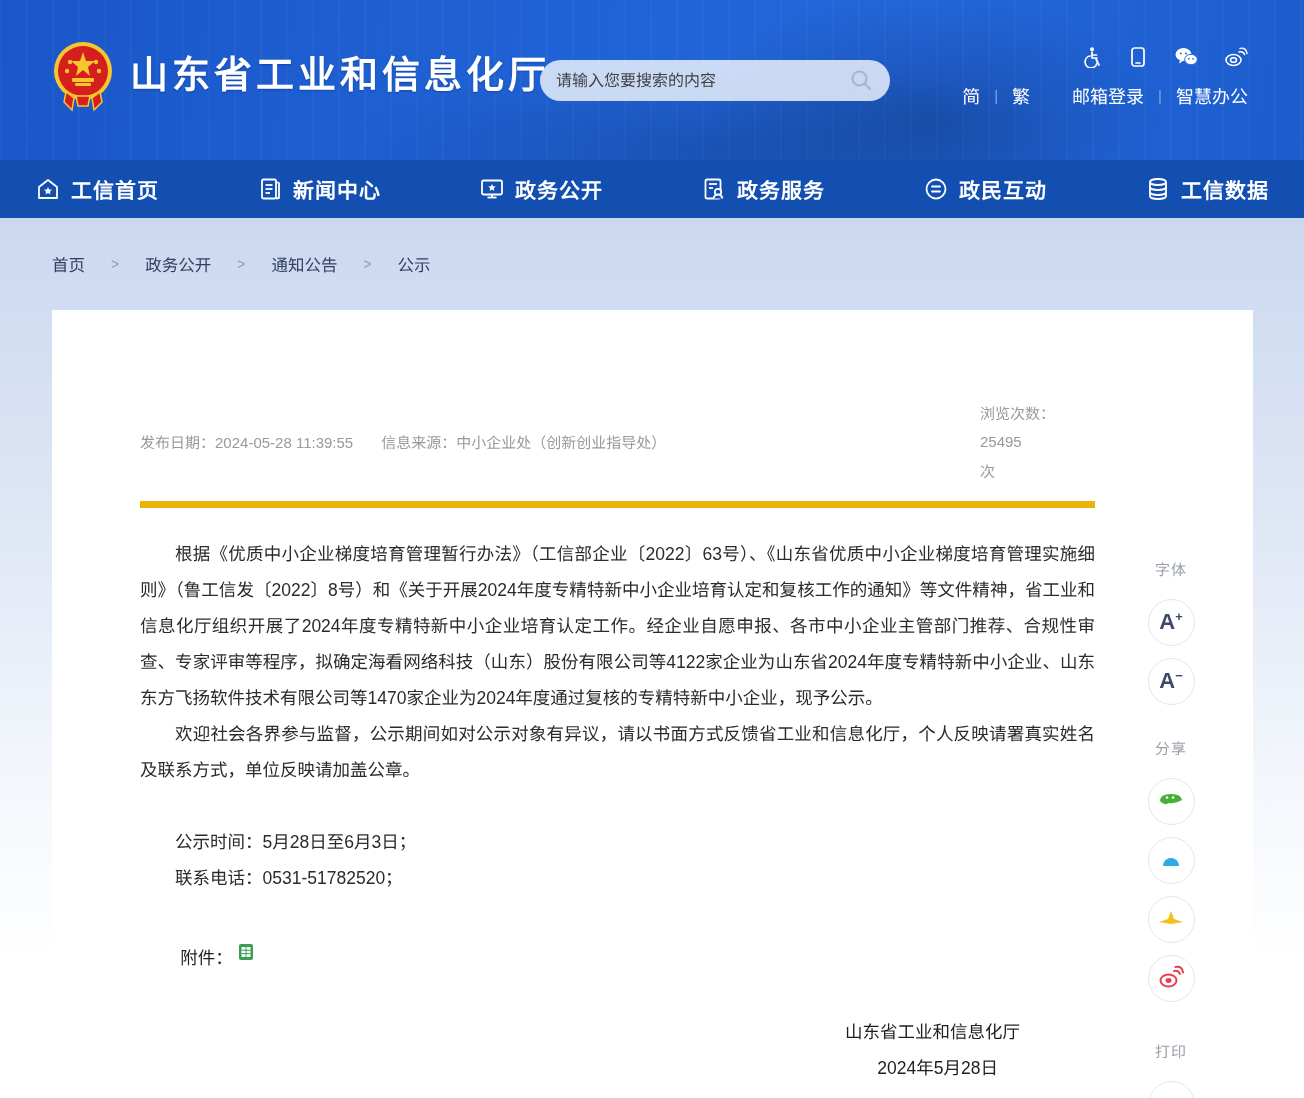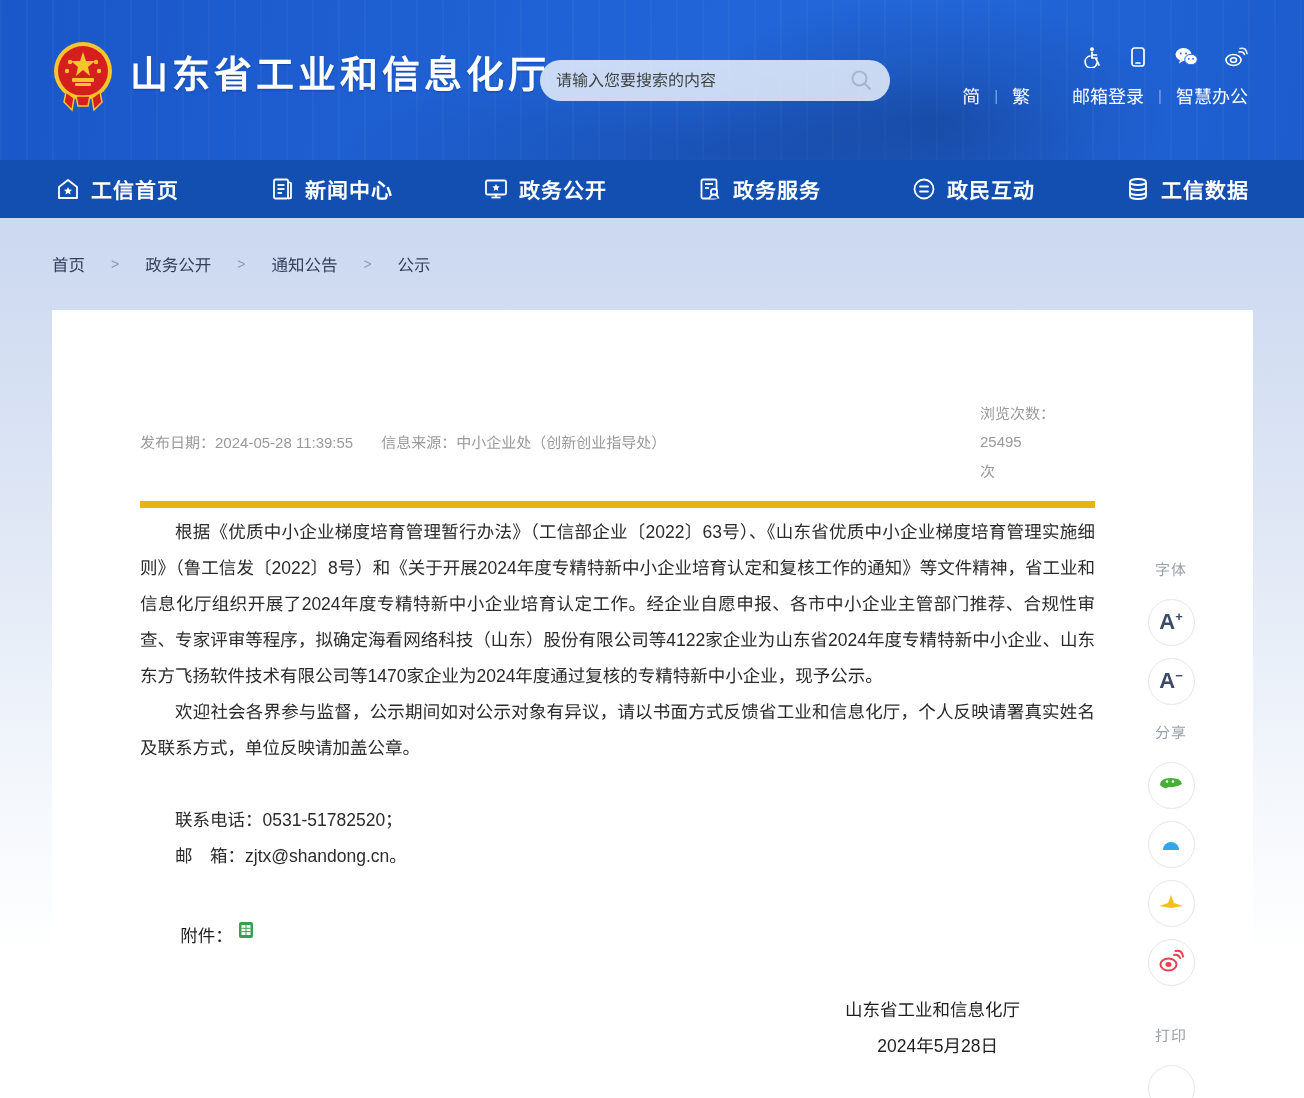--- a/index.html
+++ b/index.html
@@ -33,21 +33,21 @@
   .utility { position:absolute; right:56px; top:46px; z-index:2; }
   .util-icons { display:flex; justify-content:flex-end; gap:26px; margin-bottom:14px; }
   .util-icons svg { display:block; }
   .quick-links { display:flex; align-items:center; color:#fff; font-size:18px; gap:14px; }
   .quick-links .sep { color:#7fa6e8; font-size:15px; }
   .quick-links a { color:#fff; text-decoration:none; }
   .quick-links .gap { width:14px; }
 
   
   .main-nav { width:100%; height:58px; background:#134fb0; display:flex; align-items:center;
-    justify-content:space-between; padding:0 55px;gap:22px; }
+    justify-content:space-between; padding:0 35px;gap:22px; }
   .nav-item { display:flex; align-items:center; gap:10px; color:#fff; font-size:21px;
     font-weight:700; cursor:pointer; letter-spacing:1px; }
   .nav-item svg { display:block; }
 
   
   .page-bg { position:relative; width:100%; height:880px;
     background:linear-gradient(#cbd8f0 0px,#cfdbf1 60px,#dfe7f5 300px,#f3f7fc 560px,#ffffff 740px); }
   .breadcrumb { display:flex; align-items:center; gap:26px; padding:34px 0 0 52px;
     font-size:16.5px; color:#32405c; }
   .breadcrumb .crumb { cursor:pointer; }
@@ -59,21 +59,21 @@
   .card-inner { position:relative; width:100%; height:100%; padding:64px 0 0 88px; }
   .content { width:955px; }
 
   .article-title { text-align:center; font-size:30px; font-weight:700; color:#1d1d1d;
     letter-spacing:1px; }
   .meta-row { display:flex; align-items:center; margin-top:28px; padding-bottom:20px;
     border-bottom:7px solid #eab308; font-size:15px; color:#9a9a9a; }
   .meta-left { display:flex; gap:28px; }
   .meta-views { margin-left:auto; display:flex; gap:10px; padding-right:40px;flex-direction:column; }
 
-  .body-text { margin-top:6px; font-size:17.5px; color:#2b2b2b; line-height:36px; }
+  .body-text { margin-top:28px; font-size:17.5px; color:#2b2b2b; line-height:36px; }
   .body-text p { text-align:justify; text-indent:2em; }
   .contact-lines { margin-top:36px; }
   .contact-lines p { text-indent:2em; text-align:left; }
 
   .attachment-row { margin-top:40px; font-size:17.5px; color:#1f1f1f; display:flex;
     align-items:center; text-indent:0; padding-left:2.3em; }
   .attachment-row .xls-ico { margin:0 6px 8px 6px; }
   .attachment-link { color:#1f1f1f; text-decoration:none; cursor:pointer; }
 
   .signature { margin-top:34px; width:100%; display:flex; flex-direction:column;
@@ -83,21 +83,21 @@
 
   
   .tools { position:absolute; top:248px; right:52px; width:60px; display:flex;
     flex-direction:column; align-items:center; }
   .tool-label { font-size:15px; color:#9aa0a8; letter-spacing:1px; }
   .tool-circle { width:47px; height:47px; border-radius:50%; background:#fff;
     border:1px solid #e4e6ea; display:flex; align-items:center; justify-content:center;
     cursor:pointer; }
   .font-btn { font-size:22px; font-weight:700; color:#3c4a68; font-family:"Liberation Sans",sans-serif; }
   .font-btn sup { font-size:13px; }
-  .mt12{margin-top:12px;} .mt38{margin-top:16px;} .mt46{margin-top:38px;}
+  .mt12{margin-top:12px;} .mt38{margin-top:32px;} .mt46{margin-top:38px;}
   .mt20{margin-top:20px;}
 </style>
 </head>
 <body>
 
 <header class="top-header">
   <div class="brand">
     <svg class="emblem" viewBox="0 0 62 72">
       <circle cx="31" cy="31" r="29" fill="#f7c52c"></circle>
       <circle cx="31" cy="31" r="25" fill="#d51e1e"></circle>
@@ -273,22 +273,22 @@
             <span>浏览次数：</span>
             <span>25495</span>
             <span>次</span>
           </div>
         </div>
 
         <div class="body-text">
           <p>根据《优质中小企业梯度培育管理暂行办法》（工信部企业〔2022〕63号）、《山东省优质中小企业梯度培育管理实施细则》（鲁工信发〔2022〕8号）和《关于开展2024年度专精特新中小企业培育认定和复核工作的通知》等文件精神，省工业和信息化厅组织开展了2024年度专精特新中小企业培育认定工作。经企业自愿申报、各市中小企业主管部门推荐、合规性审查、专家评审等程序，拟确定海看网络科技（山东）股份有限公司等4122家企业为山东省2024年度专精特新中小企业、山东东方飞扬软件技术有限公司等1470家企业为2024年度通过复核的专精特新中小企业，现予公示。</p>
           <p>欢迎社会各界参与监督，公示期间如对公示对象有异议，请以书面方式反馈省工业和信息化厅，个人反映请署真实姓名及联系方式，单位反映请加盖公章。</p>
           <div class="contact-lines">
+            <p>公示时间：5月28日至6月3日；</p>
             <p>联系电话：0531-51782520；</p>
-            <p>邮　箱：zjtx@shandong.cn。</p>
           </div>
 
           <div class="attachment-row">
             <span>附件：</span>
             <span class="xls-ico">
               <svg width="14" height="16" viewBox="0 0 14 16">
                 <rect x="0" y="0" width="14" height="16" rx="2" fill="#3a9e52"></rect>
                 <rect x="2.5" y="3" width="9" height="10" fill="#fff"></rect>
                 <line x1="2.5" y1="6.3" x2="11.5" y2="6.3" stroke="#3a9e52" stroke-width="1"></line>
                 <line x1="2.5" y1="9.6" x2="11.5" y2="9.6" stroke="#3a9e52" stroke-width="1"></line>

